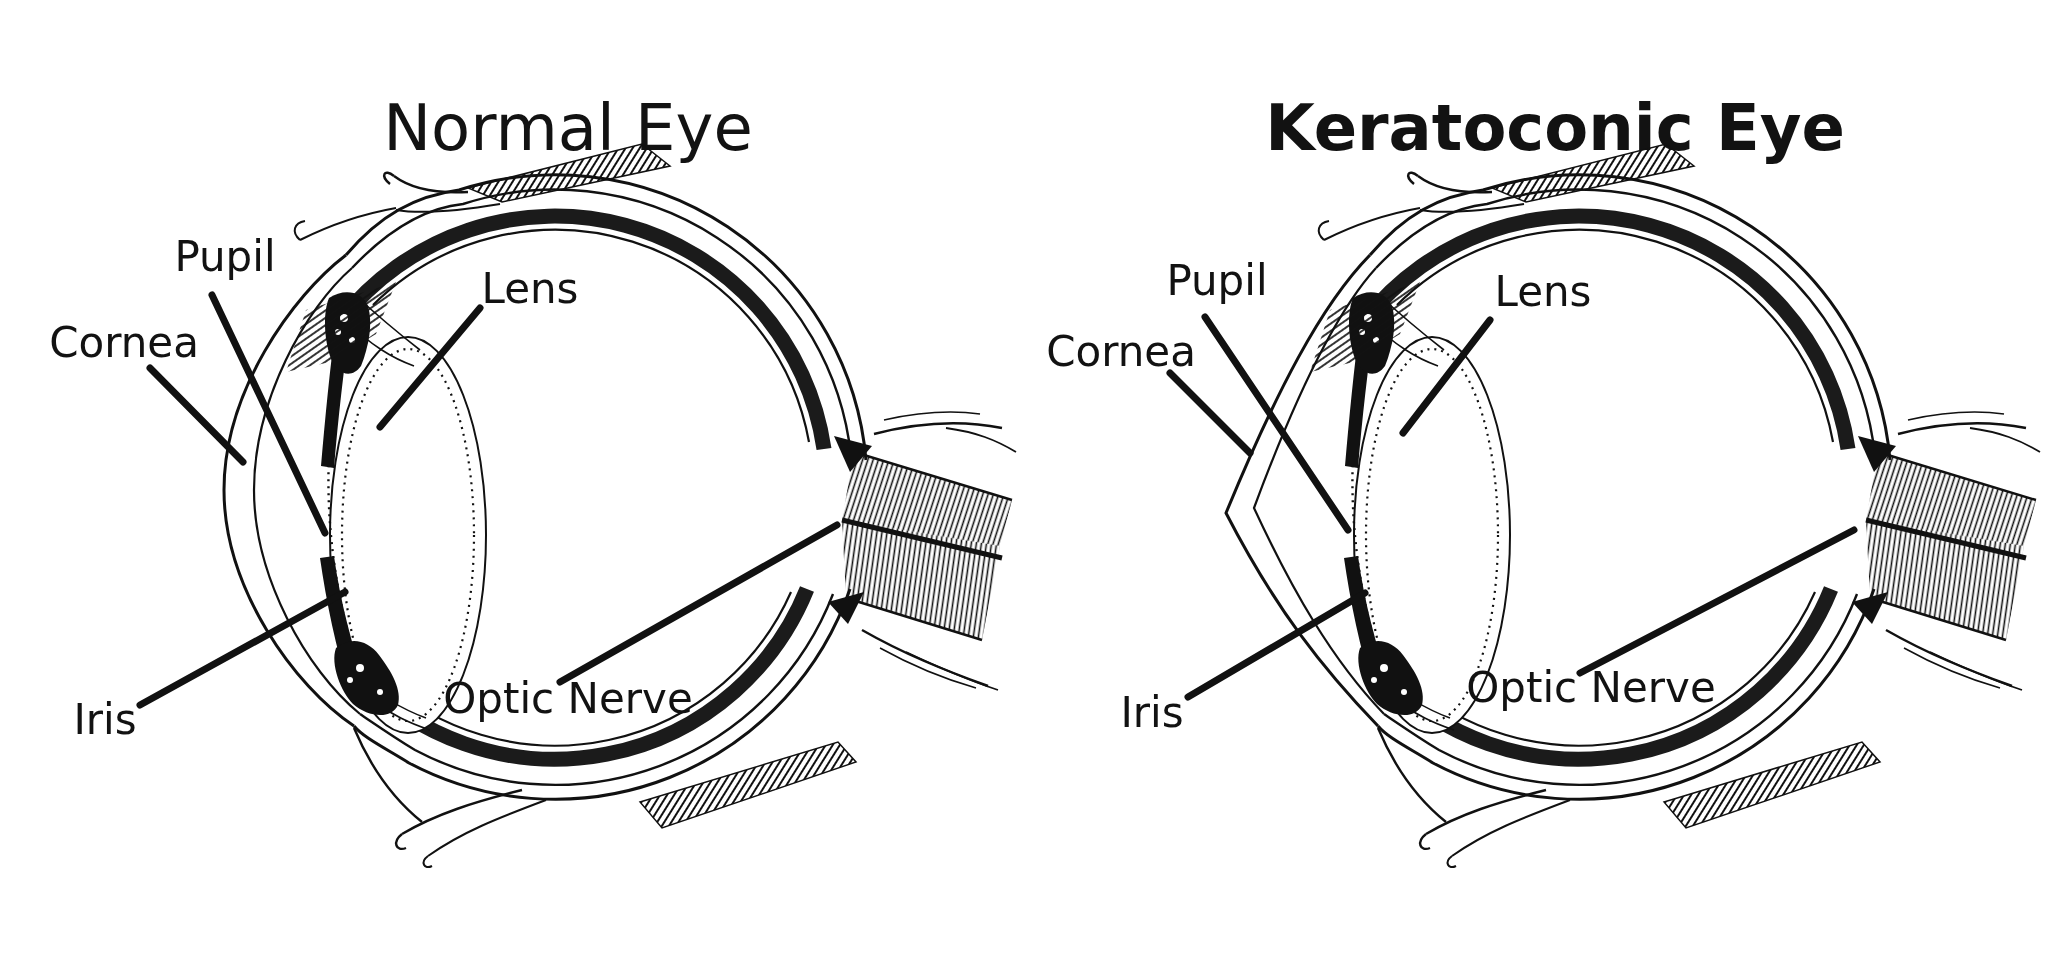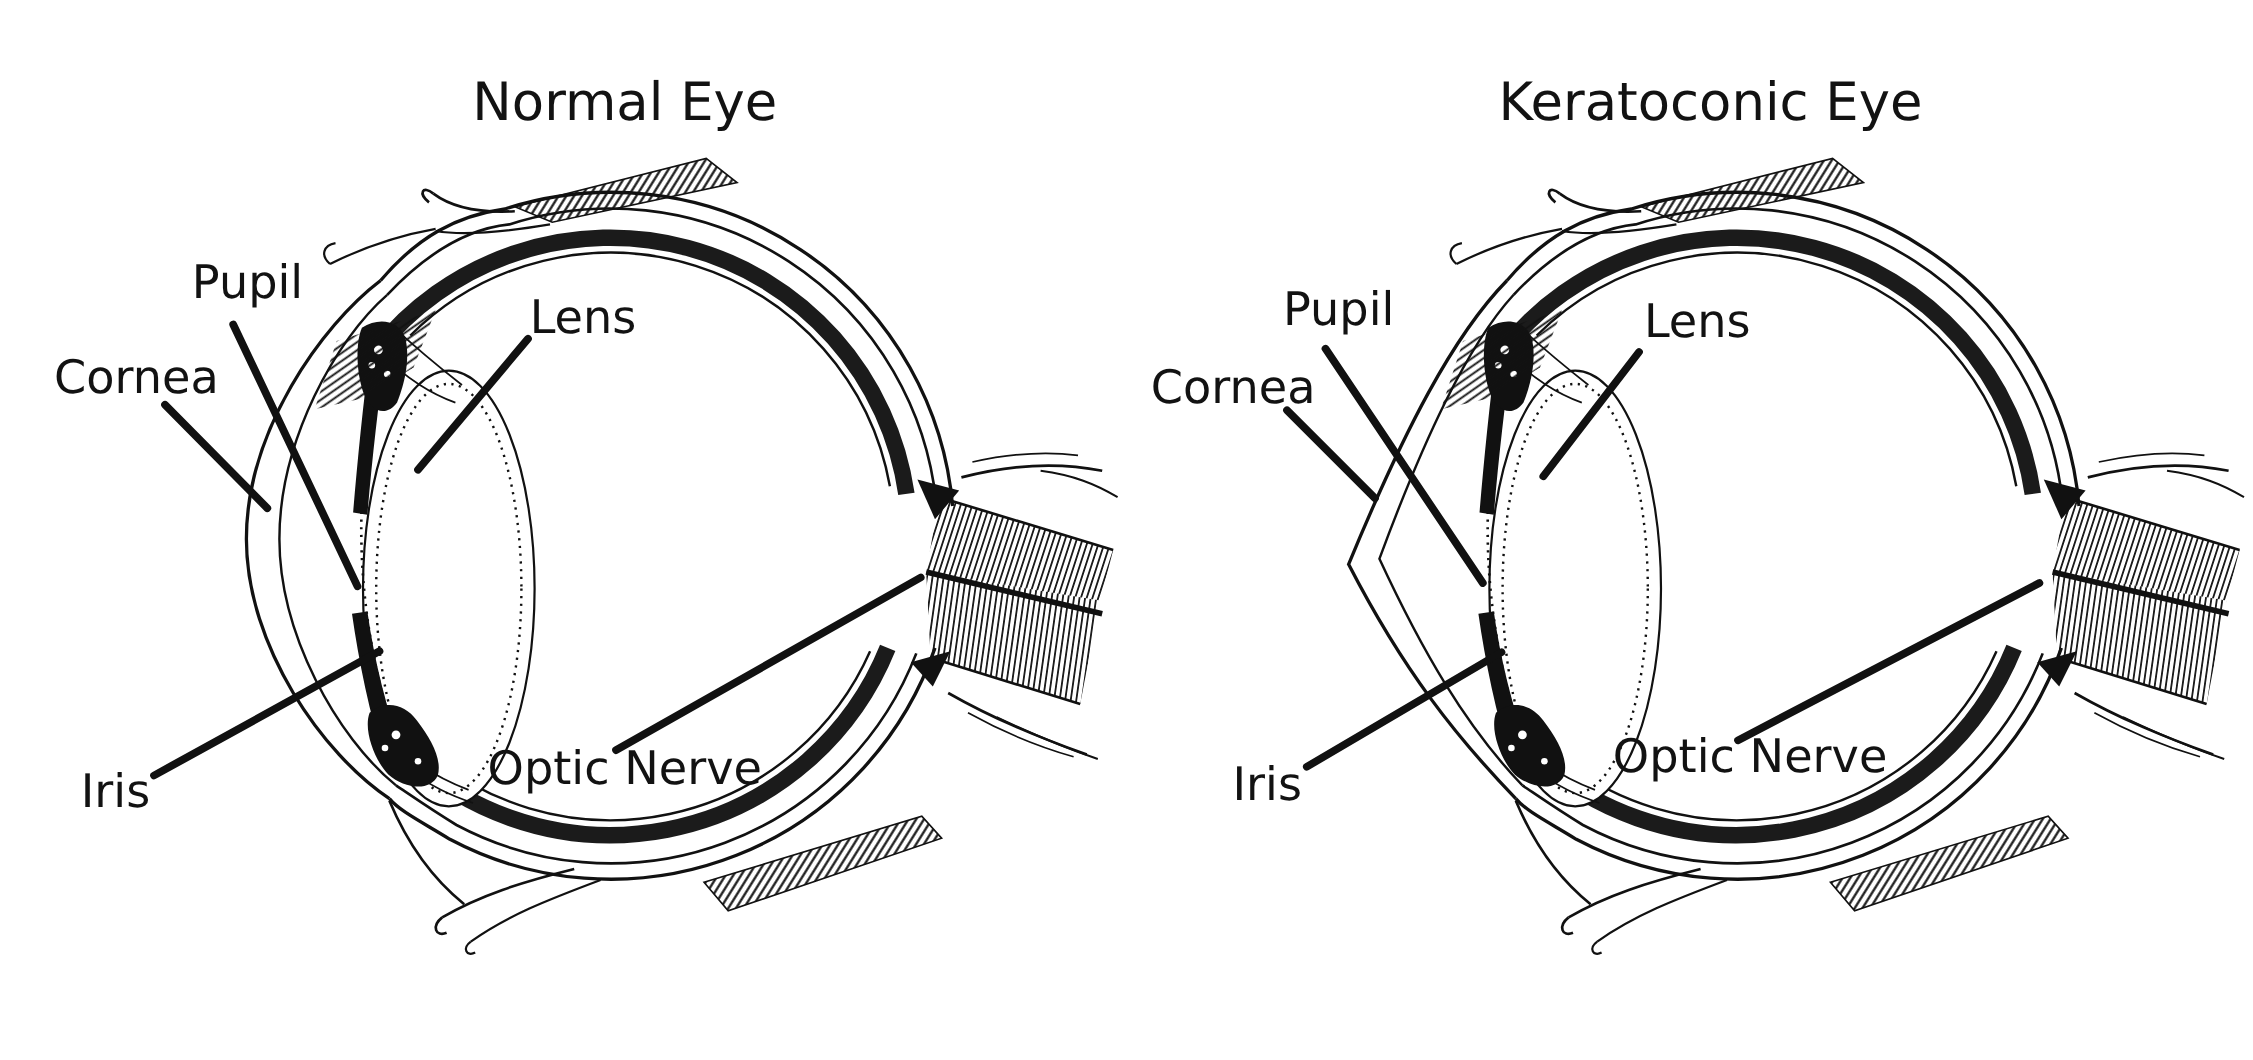--- a/index.html
+++ b/index.html
@@ -8,30 +8,30 @@
     width:2048px;height:964px;
     background:#ffffff;
     overflow:hidden;
     font-family:"DejaVu Sans","Liberation Sans",sans-serif;
   }
   .panel{position:absolute;top:0;width:1024px;height:964px;}
   .panel.left{left:0;}
   .panel.right{left:1024px;}
   .figure-title{
     position:absolute;
-    top:29px;
+    top:43px;
     transform:translateX(-50%);
-    font-size:48px;
+    font-size:64px;
     line-height:1;
     font-weight:400;
     color:#121212;
     white-space:nowrap;
   }
   .panel.left  .figure-title{left:568px;}
-  .panel.right .figure-title{left:531px;}
+  .panel.right .figure-title{left:531px;font-weight:bold;}
   .eye-svg{position:absolute;left:0;top:0;width:1024px;height:964px;display:block;}
   .diagram-label{
     font-family:"DejaVu Sans","Liberation Sans",sans-serif;
     font-size:42px;
     fill:#121212;
   }
 </style>
 </head>
 <body>
 

